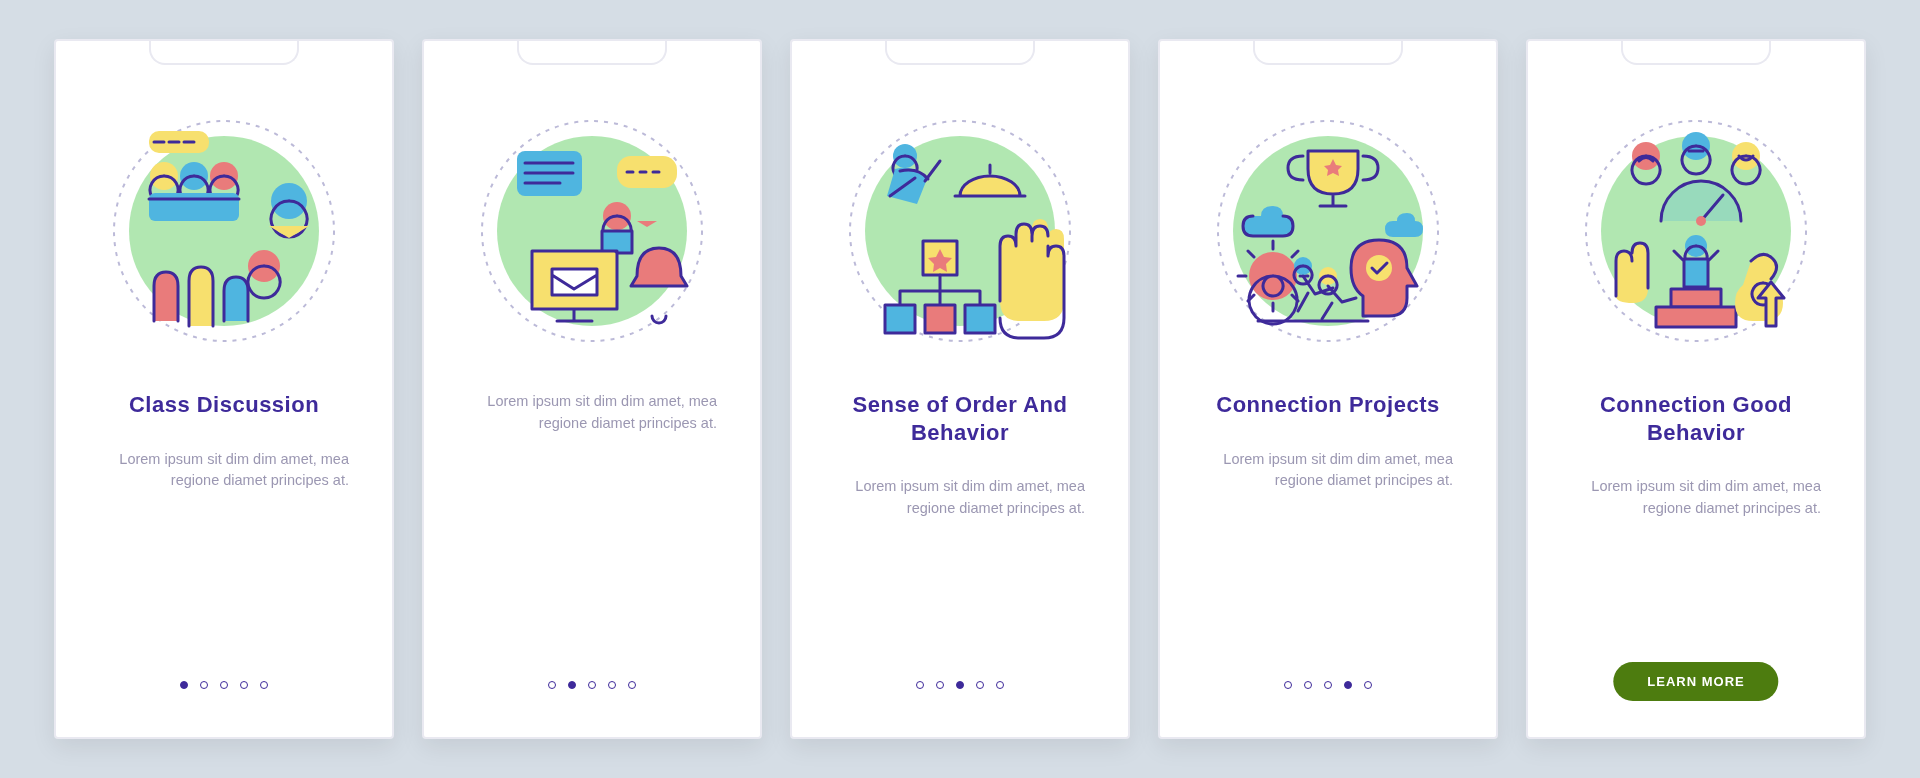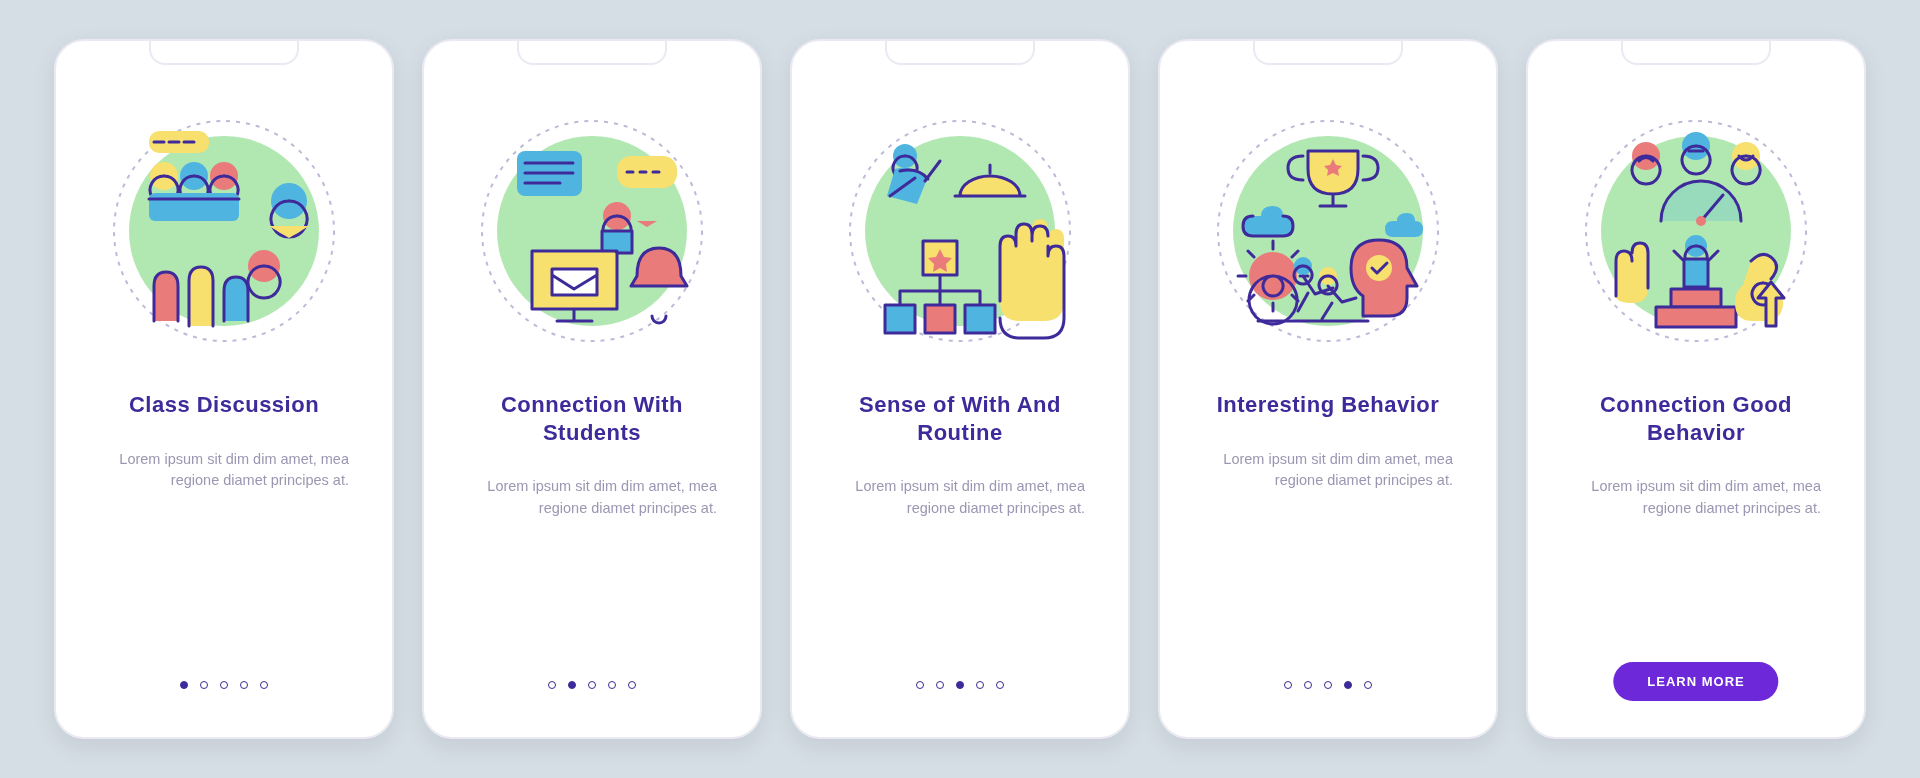--- a/index.html
+++ b/index.html
@@ -14,21 +14,21 @@
   }
   .container {
     display: flex;
     gap: 28px;
     padding: 30px;
   }
   .phone {
     width: 340px;
     height: 700px;
     background: #fff;
-    border-radius: 30px;
+    border-radius: 4px;
     border: 2px solid #e9e9f1;
     box-shadow: 0 8px 24px rgba(0,0,0,0.08);
     position: relative;
     display: flex;
     flex-direction: column;
     align-items: center;
     padding: 40px 36px 30px;
     overflow: hidden;
   }
   .notch {
@@ -84,21 +84,21 @@
     border-radius: 50%;
     border: 1.5px solid #3e2a9a;
     background: transparent;
   }
   .dot.active { background: #3e2a9a; }
   .cta {
     position: absolute;
     bottom: 36px;
     left: 50%;
     transform: translateX(-50%);
-    background: #6d28d9;
+    background: #4d7c0f;
     color: #fff;
     font-weight: 700;
     font-size: 13px;
     letter-spacing: 1px;
     padding: 12px 34px;
     border-radius: 999px;
     border: none;
     cursor: pointer;
   }
   
@@ -178,21 +178,20 @@
 
         <rect x="70" y="150" width="85" height="58" rx="6" class="c-yellow"></rect>
           <path class="line" d="M70 150 h85 v58 h-85 z M112 208 v12 M95 220 h35"></path>
         <rect x="90" y="168" width="45" height="26" rx="4" fill="#fff"></rect>
           <path class="line" d="M90 168 h45 v26 h-45 z M90 174 l22 14 l23 -14"></path>
 
         <path class="c-coral" d="M175 175 q0 -28 22 -28 q22 0 22 28 l6 10 h-56 z"></path>
         <path class="line" d="M175 175 q0 -28 22 -28 q22 0 22 28 l6 10 h-56 z M190 215 a7 7 0 0 0 14 0"></path>
       </svg>
     </div>
-    <h2 class="title">Connection With Students</h2>
     <p class="body">Lorem ipsum sit dim dim amet, mea regione diamet principes at.</p>
     <div class="dots">
       <span class="dot"></span>
       <span class="dot active"></span>
       <span class="dot"></span>
       <span class="dot"></span>
       <span class="dot"></span>
     </div>
   </div>
 
@@ -219,21 +218,21 @@
         <path class="c-coral" d="M110 148 l4 8 l8 1 l-6 6 l1 8 l-7 -4 l-7 4 l1 -8 l-6 -6 l8 -1 z"></path>
         <path class="line" d="M110 174 v16 M70 190 h80 M70 190 v14 M110 190 v14 M150 190 v14"></path>
         <rect x="55" y="204" width="30" height="28" rx="5" class="c-blue"></rect>
           <path class="line" d="M55 204 h30 v28 h-30 z"></path>
         <rect x="95" y="204" width="30" height="28" rx="5" class="c-coral"></rect>
           <path class="line" d="M95 204 h30 v28 h-30 z"></path>
         <rect x="135" y="204" width="30" height="28" rx="5" class="c-blue"></rect>
           <path class="line" d="M135 204 h30 v28 h-30 z"></path>
       </svg>
     </div>
-    <h2 class="title">Sense of With And Routine</h2>
+    <h2 class="title">Sense of Order And Behavior</h2>
     <p class="body">Lorem ipsum sit dim dim amet, mea regione diamet principes at.</p>
     <div class="dots">
       <span class="dot"></span>
       <span class="dot"></span>
       <span class="dot active"></span>
       <span class="dot"></span>
       <span class="dot"></span>
     </div>
   </div>
 
@@ -261,21 +260,21 @@
         <circle cx="181" cy="167" r="13" class="c-yellow"></circle>
           <path class="line" d="M174 167 l5 5 l10 -10"></path>
 
         <circle cx="105" cy="165" r="9" class="c-blue"></circle>
           <path class="line" d="M105 165 a9 9 0 1 0 0.1 0 M105 175 l12 18 l18 -6 M100 210 l10 -18"></path>
         <circle cx="130" cy="175" r="9" class="c-yellow"></circle>
           <path class="line" d="M130 175 a9 9 0 1 0 0.1 0 M130 185 l14 16 l14 -4 M124 218 l10 -16"></path>
         <path class="line" d="M60 220 h110"></path>
       </svg>
     </div>
-    <h2 class="title">Interesting Behavior</h2>
+    <h2 class="title">Connection Projects</h2>
     <p class="body">Lorem ipsum sit dim dim amet, mea regione diamet principes at.</p>
     <div class="dots">
       <span class="dot"></span>
       <span class="dot"></span>
       <span class="dot"></span>
       <span class="dot active"></span>
       <span class="dot"></span>
     </div>
   </div>
 

